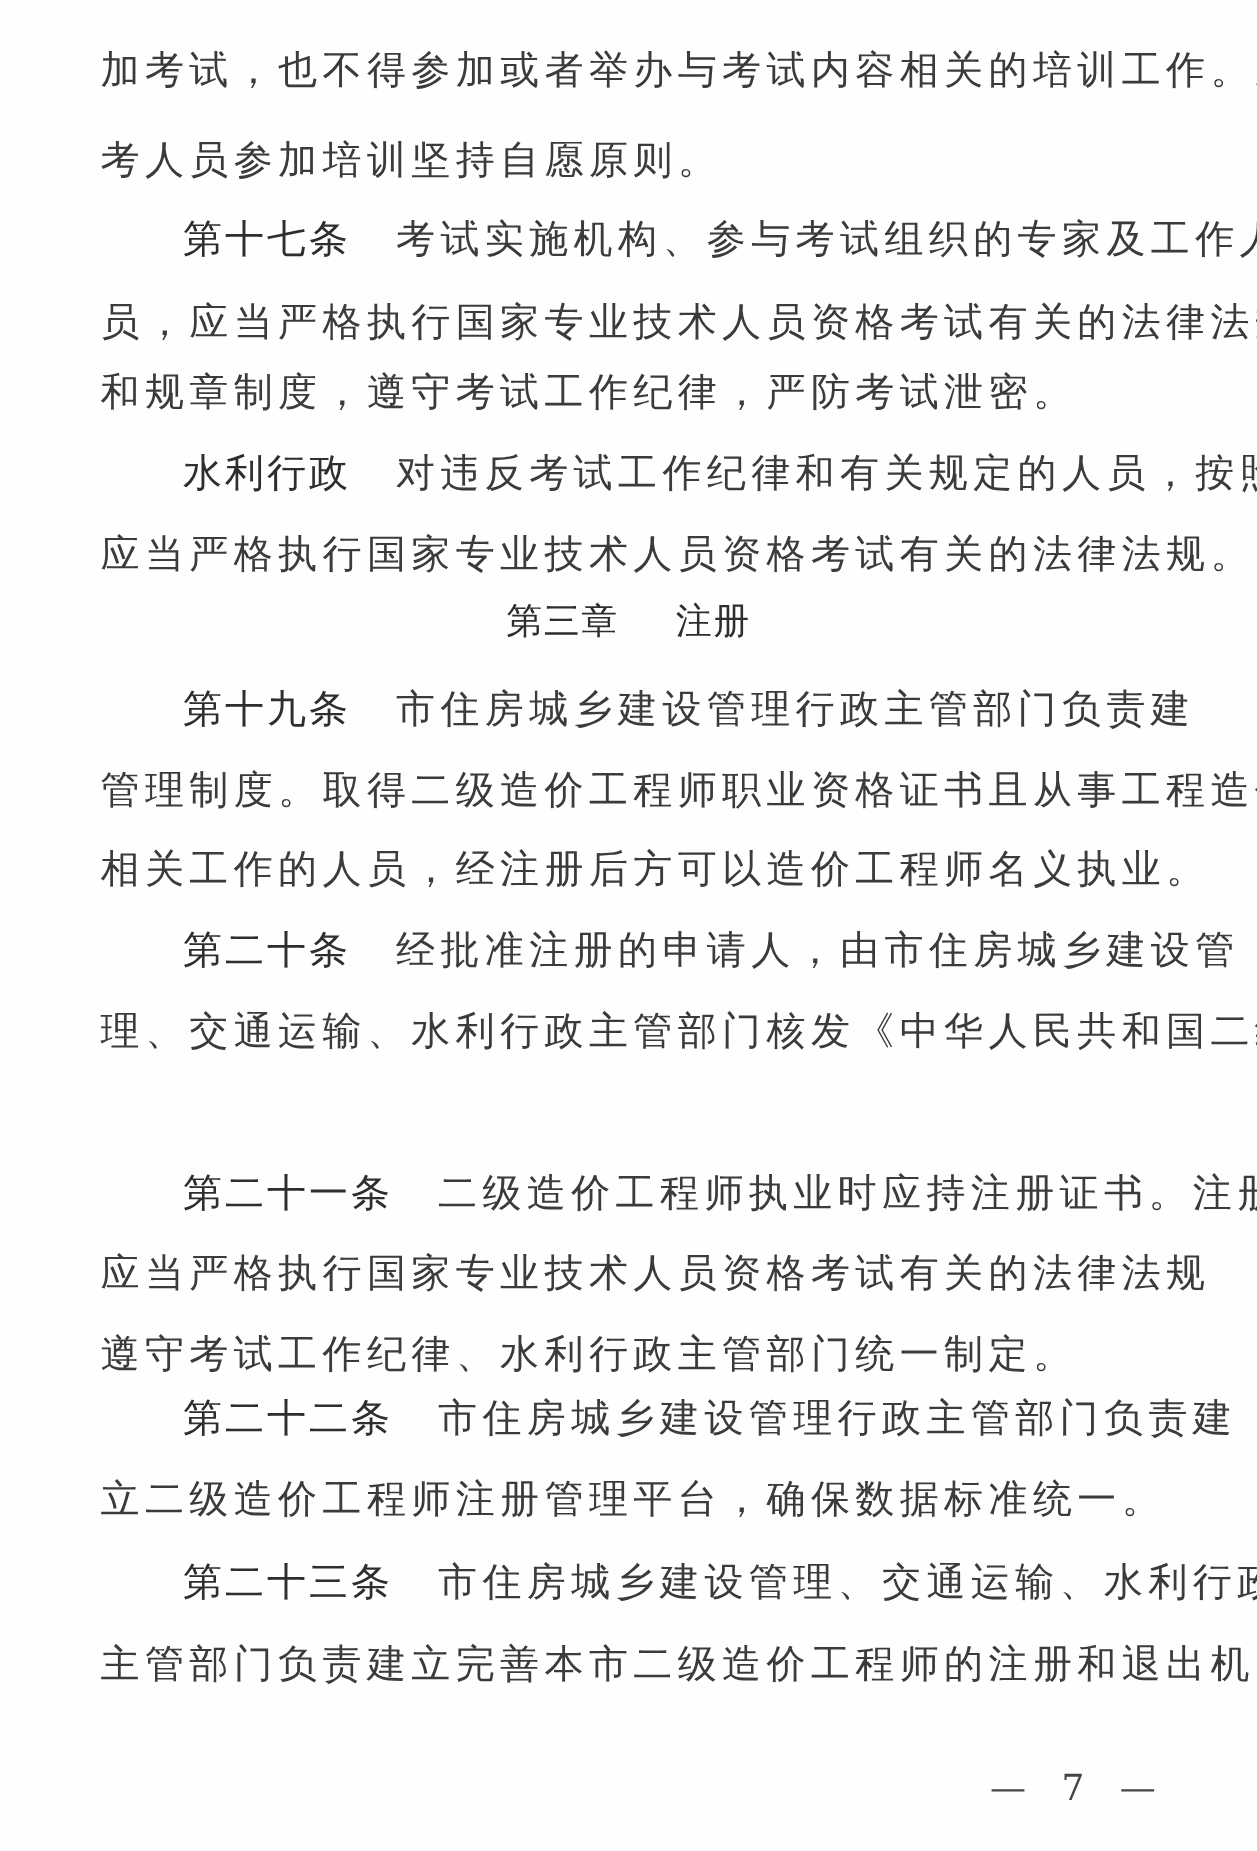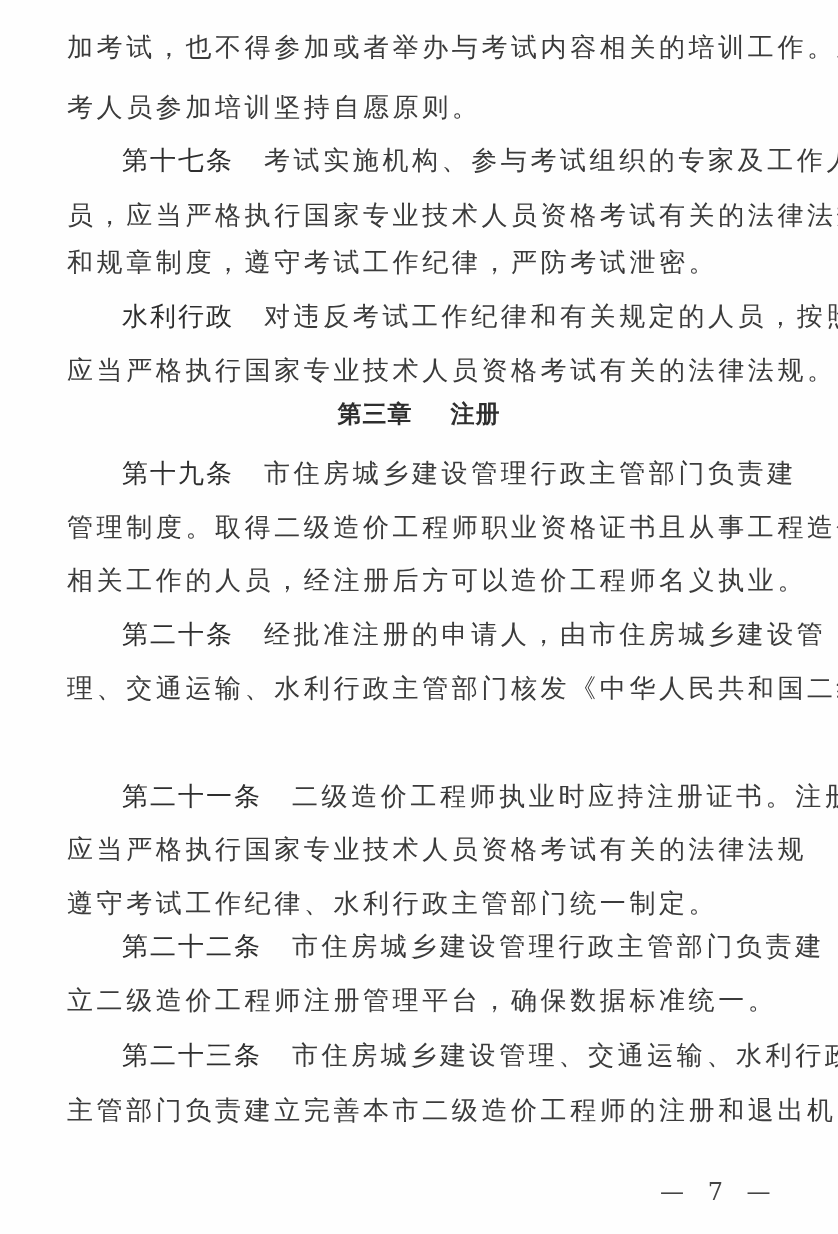--- a/index.html
+++ b/index.html
@@ -14,21 +14,21 @@
       position: absolute; left: 67px; width: 712px;
       font-size: 26px; line-height: 34px; height: 34px;
       white-space: nowrap; letter-spacing: 3.6px;
       color: #3b3b3b;
     }
     .line.indent { left: 122px; width: 657px; }
     .article-no { font-weight: normal; color: #2e2e2e; letter-spacing: 2px; }
     .gap { display: inline-block; width: 30px; }
     .chapter {
       position: absolute; left: 0; width: 838px; top: 398px;
-      text-align: center; font-size: 24px; font-weight: bold;
+      text-align: center; font-size: 24px; font-weight: normal;
       color: #2e2e2e; letter-spacing: 1px;
     }
     .chapter .sp { display: inline-block; width: 38px; }
     .pagenum {
       position: absolute; left: 660px; top: 1178px;
       font-family: "DejaVu Serif", serif; font-size: 24px; color: #444;
       letter-spacing: 8px;
     }
   </style>
 </head>

